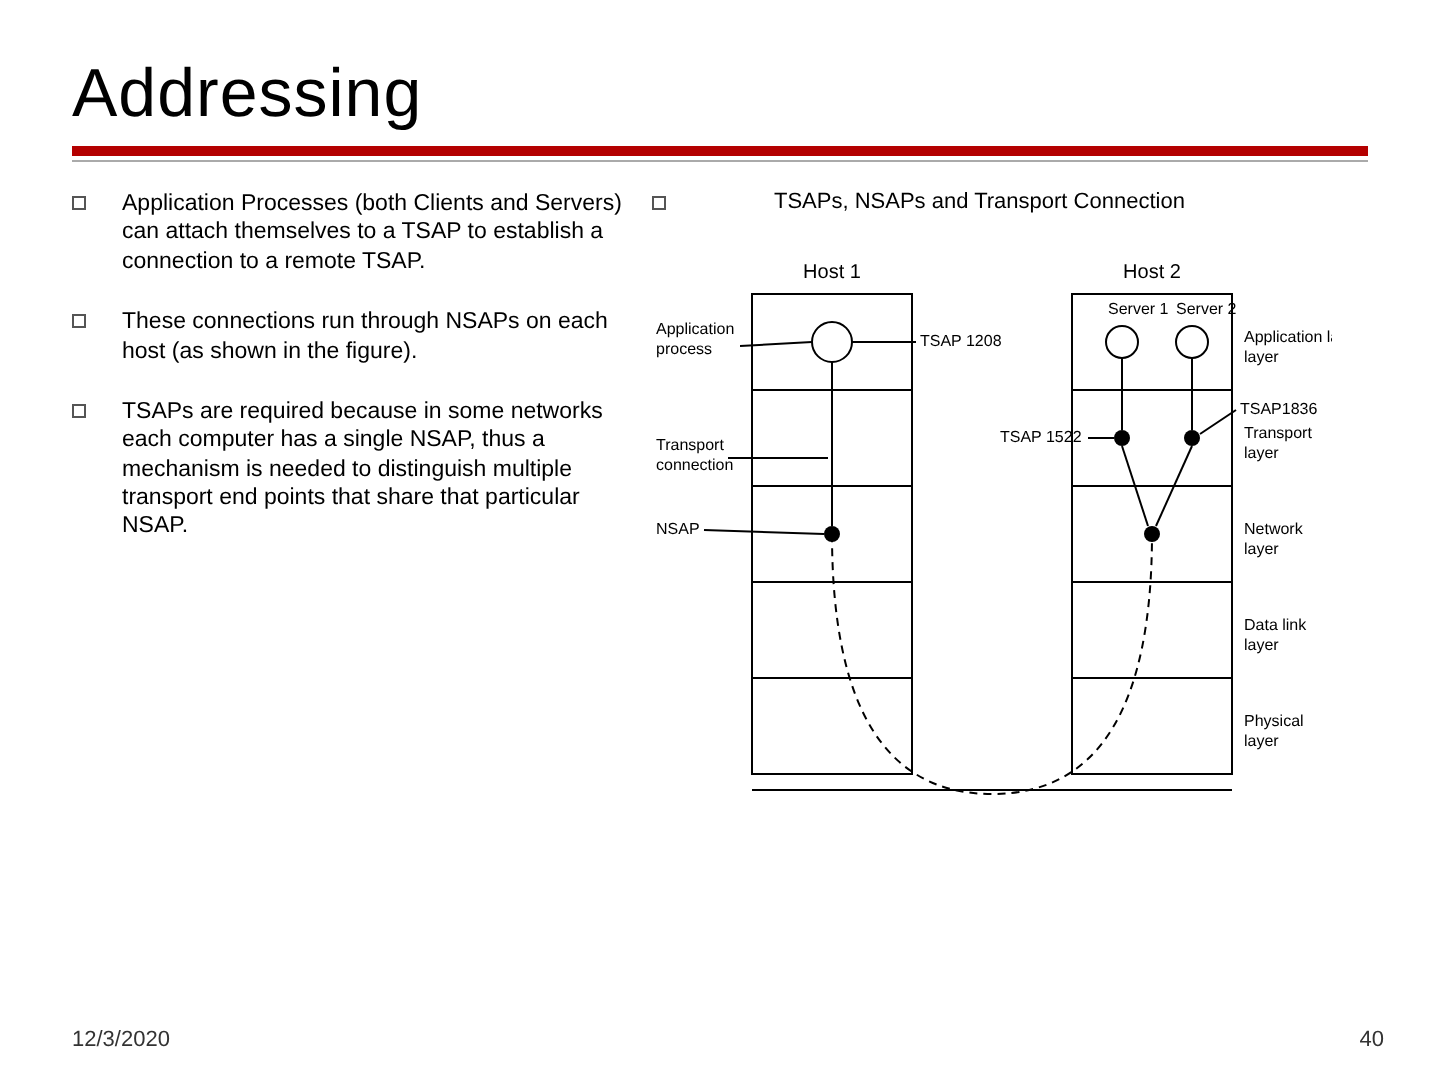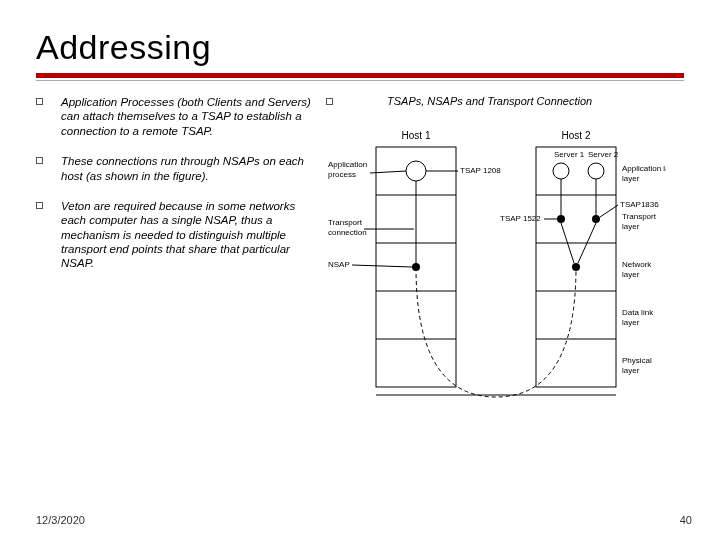--- a/index.html
+++ b/index.html
@@ -41,21 +41,20 @@
   .left {
     width: 280px;
   }
   .right {
     flex: 1;
   }
   .bullet-row {
     display: flex;
     align-items: flex-start;
     margin-bottom: 16px;
-    font-style: italic;
   }
   .bullet-row.tight { margin-bottom: 10px; gap: 36px; }
   .sq {
     width: 7px;
     height: 7px;
     border: 1px solid #555;
     flex-shrink: 0;
     margin-top: 3px;
     margin-right: 18px;
   }
@@ -98,21 +97,21 @@
       <div class="bullet-row">
         <div class="sq"></div>
         <div class="btext">Application Processes (both Clients and Servers) can attach themselves to a TSAP to establish a connection to a remote TSAP.</div>
       </div>
       <div class="bullet-row">
         <div class="sq"></div>
         <div class="btext">These connections run through NSAPs on each host (as shown in the figure).</div>
       </div>
       <div class="bullet-row">
         <div class="sq"></div>
-        <div class="btext">Veton are required because in some networks each computer has a single NSAP, thus a mechanism is needed to distinguish multiple transport end points that share that particular NSAP.</div>
+        <div class="btext">TSAPs are required because in some networks each computer has a single NSAP, thus a mechanism is needed to distinguish multiple transport end points that share that particular NSAP.</div>
       </div>
     </div>
 
     <div class="right">
       <div class="bullet-row tight">
         <div class="sq"></div>
         <div class="caption">TSAPs, NSAPs and Transport Connection</div>
       </div>
 
       <div class="figure">

